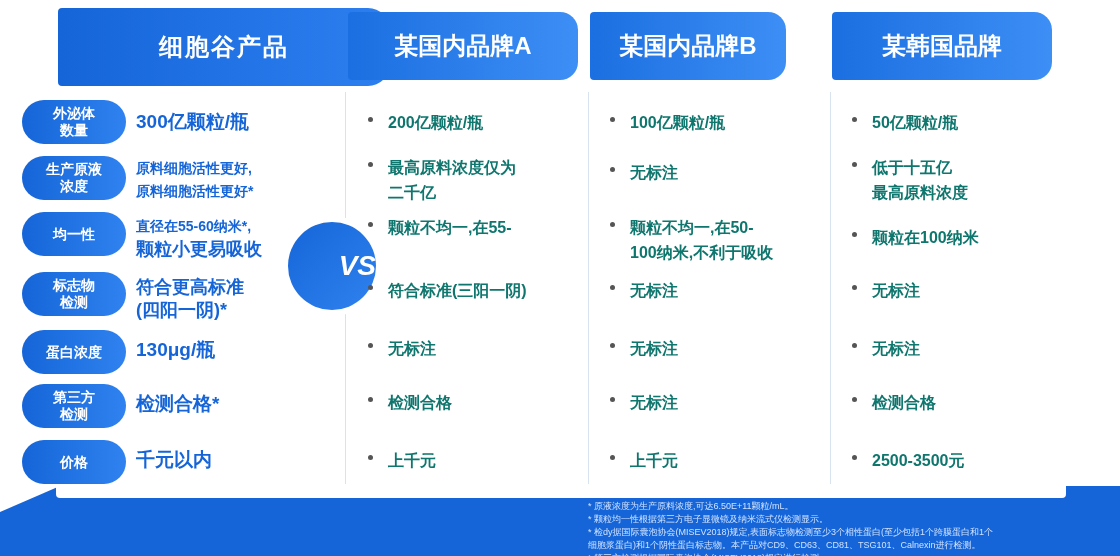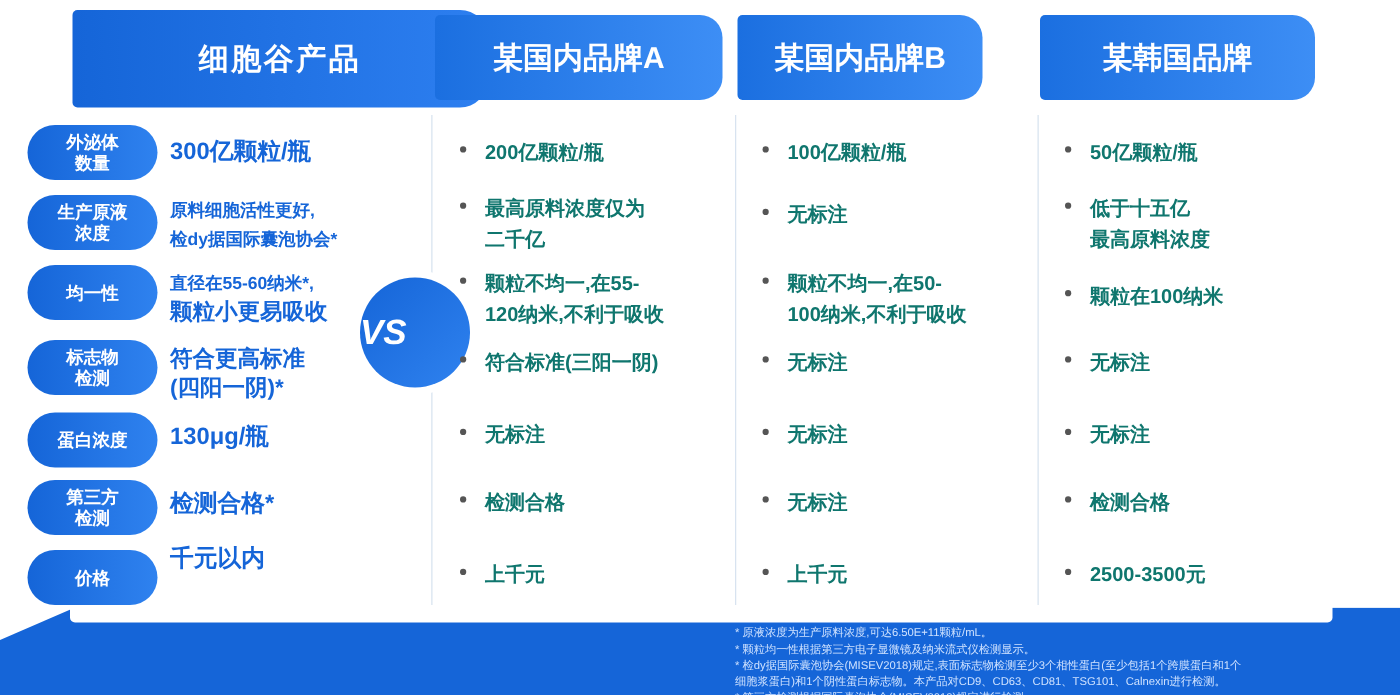--- a/index.html
+++ b/index.html
@@ -60,21 +60,21 @@
     background:linear-gradient(90deg,#1565d8 0%,#2f82ef 100%);
     border-radius:22px;color:#fff;font-size:14px;font-weight:bold;
     display:flex;align-items:center;justify-content:center;text-align:center;
     line-height:17px;
   }
   
   .vs{
     position:absolute;left:288px;top:222px;width:88px;height:88px;border-radius:50%;
     background:linear-gradient(135deg,#1565d8 0%,#2f82ef 100%);
     color:#fff;font-size:28px;font-weight:bold;font-style:italic;
-    display:flex;align-items:center;justify-content:flex-start;
+    display:flex;align-items:center;justify-content:flex-end;
     box-shadow:0 0 0 6px #fff;
   }
   
   .own{
     position:absolute;left:136px;width:180px;color:#1565d8;font-weight:bold;
     font-size:18px;line-height:23px;
   }
   .own .sm{font-size:14px;}
   .own .big{font-size:19px;}
   
@@ -147,53 +147,52 @@
 </div>
 <div class="lbl" style="top:440px">
   <span style="white-space:pre-line">价格</span>
 </div>
 
 <div class="own" style="top:110px">
   <span class="big">300亿颗粒/瓶</span>
 </div>
 <div class="own" style="top:157px">
   <div class="sm">原料细胞活性更好,</div>
-  <div class="sm">检dy据国际囊泡协会*</div>
+  <div class="sm">原料细胞活性更好*</div>
 </div>
 <div class="own" style="top:215px">
   <div class="sm">直径在55-60纳米*,</div>
   <div>颗粒小更易吸收</div>
 </div>
 <div class="own" style="top:276px">
   <div>符合更高标准</div>
   <div>(四阳一阴)*</div>
 </div>
 <div class="own" style="top:338px">
   <span class="big">130μg/瓶</span>
 </div>
 <div class="own" style="top:392px">
   <span class="big">检测合格*</span>
 </div>
-<div class="own" style="top:436px">
+<div class="own" style="top:448px">
   <span class="big">千元以内</span>
 </div>
 
 <div class="cell colA" style="top:110px">
   <span class="dot"></span>
   <span>200亿颗粒/瓶</span>
 </div>
 <div class="cell colA" style="top:155px">
   <span class="dot"></span>
   <div>最高原料浓度仅为</div>
   <div>二千亿</div>
 </div>
 <div class="cell colA" style="top:215px">
   <span class="dot"></span>
   <div>颗粒不均一,在55-</div>
-  <div>120纳米,不利于吸收</div>
 </div>
 <div class="cell colA" style="top:278px">
   <span class="dot"></span>
   <span>符合标准(三阳一阴)</span>
 </div>
 <div class="cell colA" style="top:336px">
   <span class="dot"></span>
   <span>无标注</span>
 </div>
 <div class="cell colA" style="top:390px">

